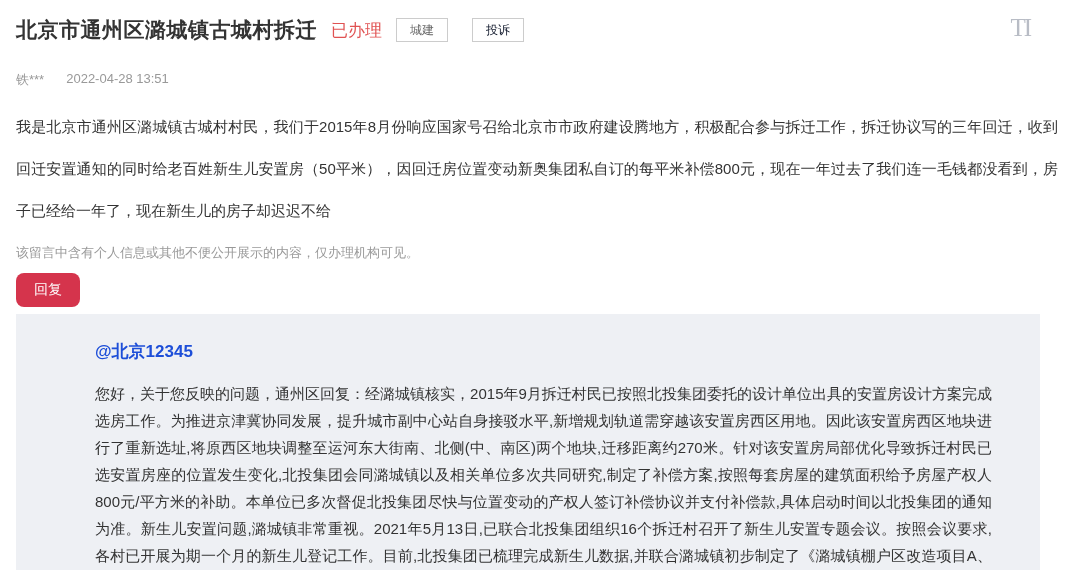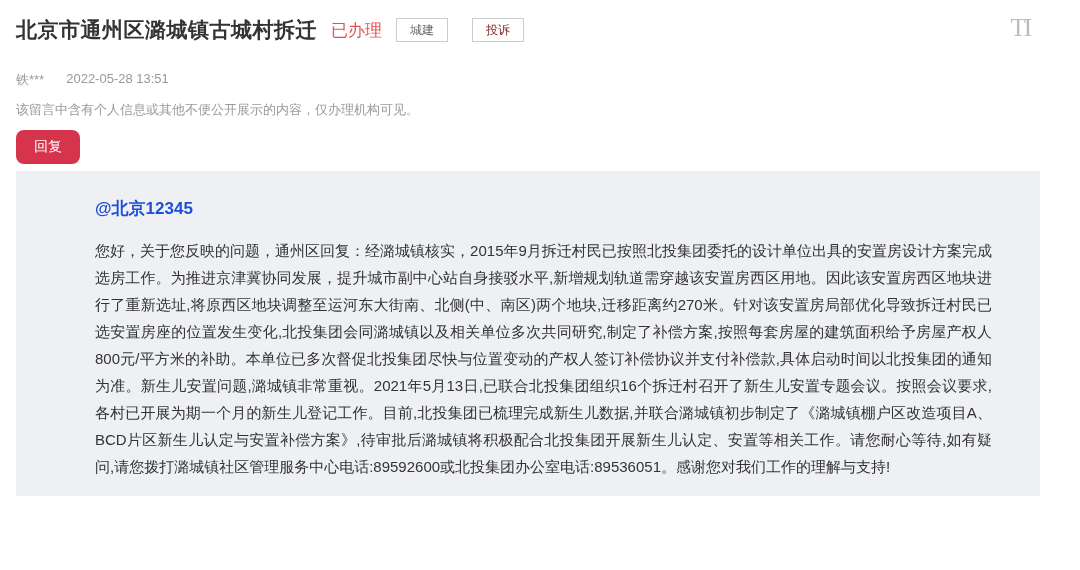--- a/index.html
+++ b/index.html
@@ -37,21 +37,21 @@
     display: inline-block;
     border: 1px solid #cccccc;
     background: #ffffff;
     font-size: 12px;
     line-height: 1;
     padding: 5px 13px;
     color: #666666;
     cursor: pointer;
     text-align: right;
   }
-  .tag.secondary { color: #7f1d1d; margin-left: 10px; }
+  .tag.secondary { color: #0f172a; margin-left: 10px; }
   .watermark {
     position: absolute;
     right: 50px; top: 14px;
     font-family: "Liberation Serif", "DejaVu Serif", serif;
     font-size: 25px;
     color: #b8bcc5;
     letter-spacing: -2px;
     user-select: none;
   }
   .meta-row {
@@ -113,23 +113,24 @@
   <div class="header-row">
     <h1 class="page-title">北京市通州区潞城镇古城村拆迁</h1>
     <span class="status-badge">已办理</span>
     <span class="tag">城建</span>
     <span class="tag secondary">投诉</span>
     <span class="watermark">TI</span>
   </div>
 
   <div class="meta-row">
     <span>铁***</span>
-    <span>2022-05-28 13:51</span>
+    <span>2022-04-28 13:51</span>
   </div>
 
+  <p class="post-content">我是北京市通州区潞城镇古城村村民，我们于2015年8月份响应国家号召给北京市市政府建设腾地方，积极配合参与拆迁工作，拆迁协议写的三年回迁，收到回迁安置通知的同时给老百姓新生儿安置房（50平米），因回迁房位置变动新奥集团私自订的每平米补偿800元，现在一年过去了我们连一毛钱都没看到，房子已经给一年了，现在新生儿的房子却迟迟不给</p>
 
   <p class="privacy-note">该留言中含有个人信息或其他不便公开展示的内容，仅办理机构可见。</p>
 
   <button class="reply-btn">回复</button>
 
   <div class="reply-box">
     <div class="reply-handle">@北京12345</div>
     <p class="reply-content">您好，关于您反映的问题，通州区回复：经潞城镇核实，2015年9月拆迁村民已按照北投集团委托的设计单位出具的安置房设计方案完成选房工作。为推进京津冀协同发展，提升城市副中心站自身接驳水平,新增规划轨道需穿越该安置房西区用地。因此该安置房西区地块进行了重新选址,将原西区地块调整至运河东大街南、北侧(中、南区)两个地块,迁移距离约270米。针对该安置房局部优化导致拆迁村民已选安置房座的位置发生变化,北投集团会同潞城镇以及相关单位多次共同研究,制定了补偿方案,按照每套房屋的建筑面积给予房屋产权人800元/平方米的补助。本单位已多次督促北投集团尽快与位置变动的产权人签订补偿协议并支付补偿款,具体启动时间以北投集团的通知为准。新生儿安置问题,潞城镇非常重视。2021年5月13日,已联合北投集团组织16个拆迁村召开了新生儿安置专题会议。按照会议要求,各村已开展为期一个月的新生儿登记工作。目前,北投集团已梳理完成新生儿数据,并联合潞城镇初步制定了《潞城镇棚户区改造项目A、BCD片区新生儿认定与安置补偿方案》,待审批后潞城镇将积极配合北投集团开展新生儿认定、安置等相关工作。请您耐心等待,如有疑问,请您拨打潞城镇社区管理服务中心电话:89592600或北投集团办公室电话:89536051。感谢您对我们工作的理解与支持!</p>
 
   </div>

